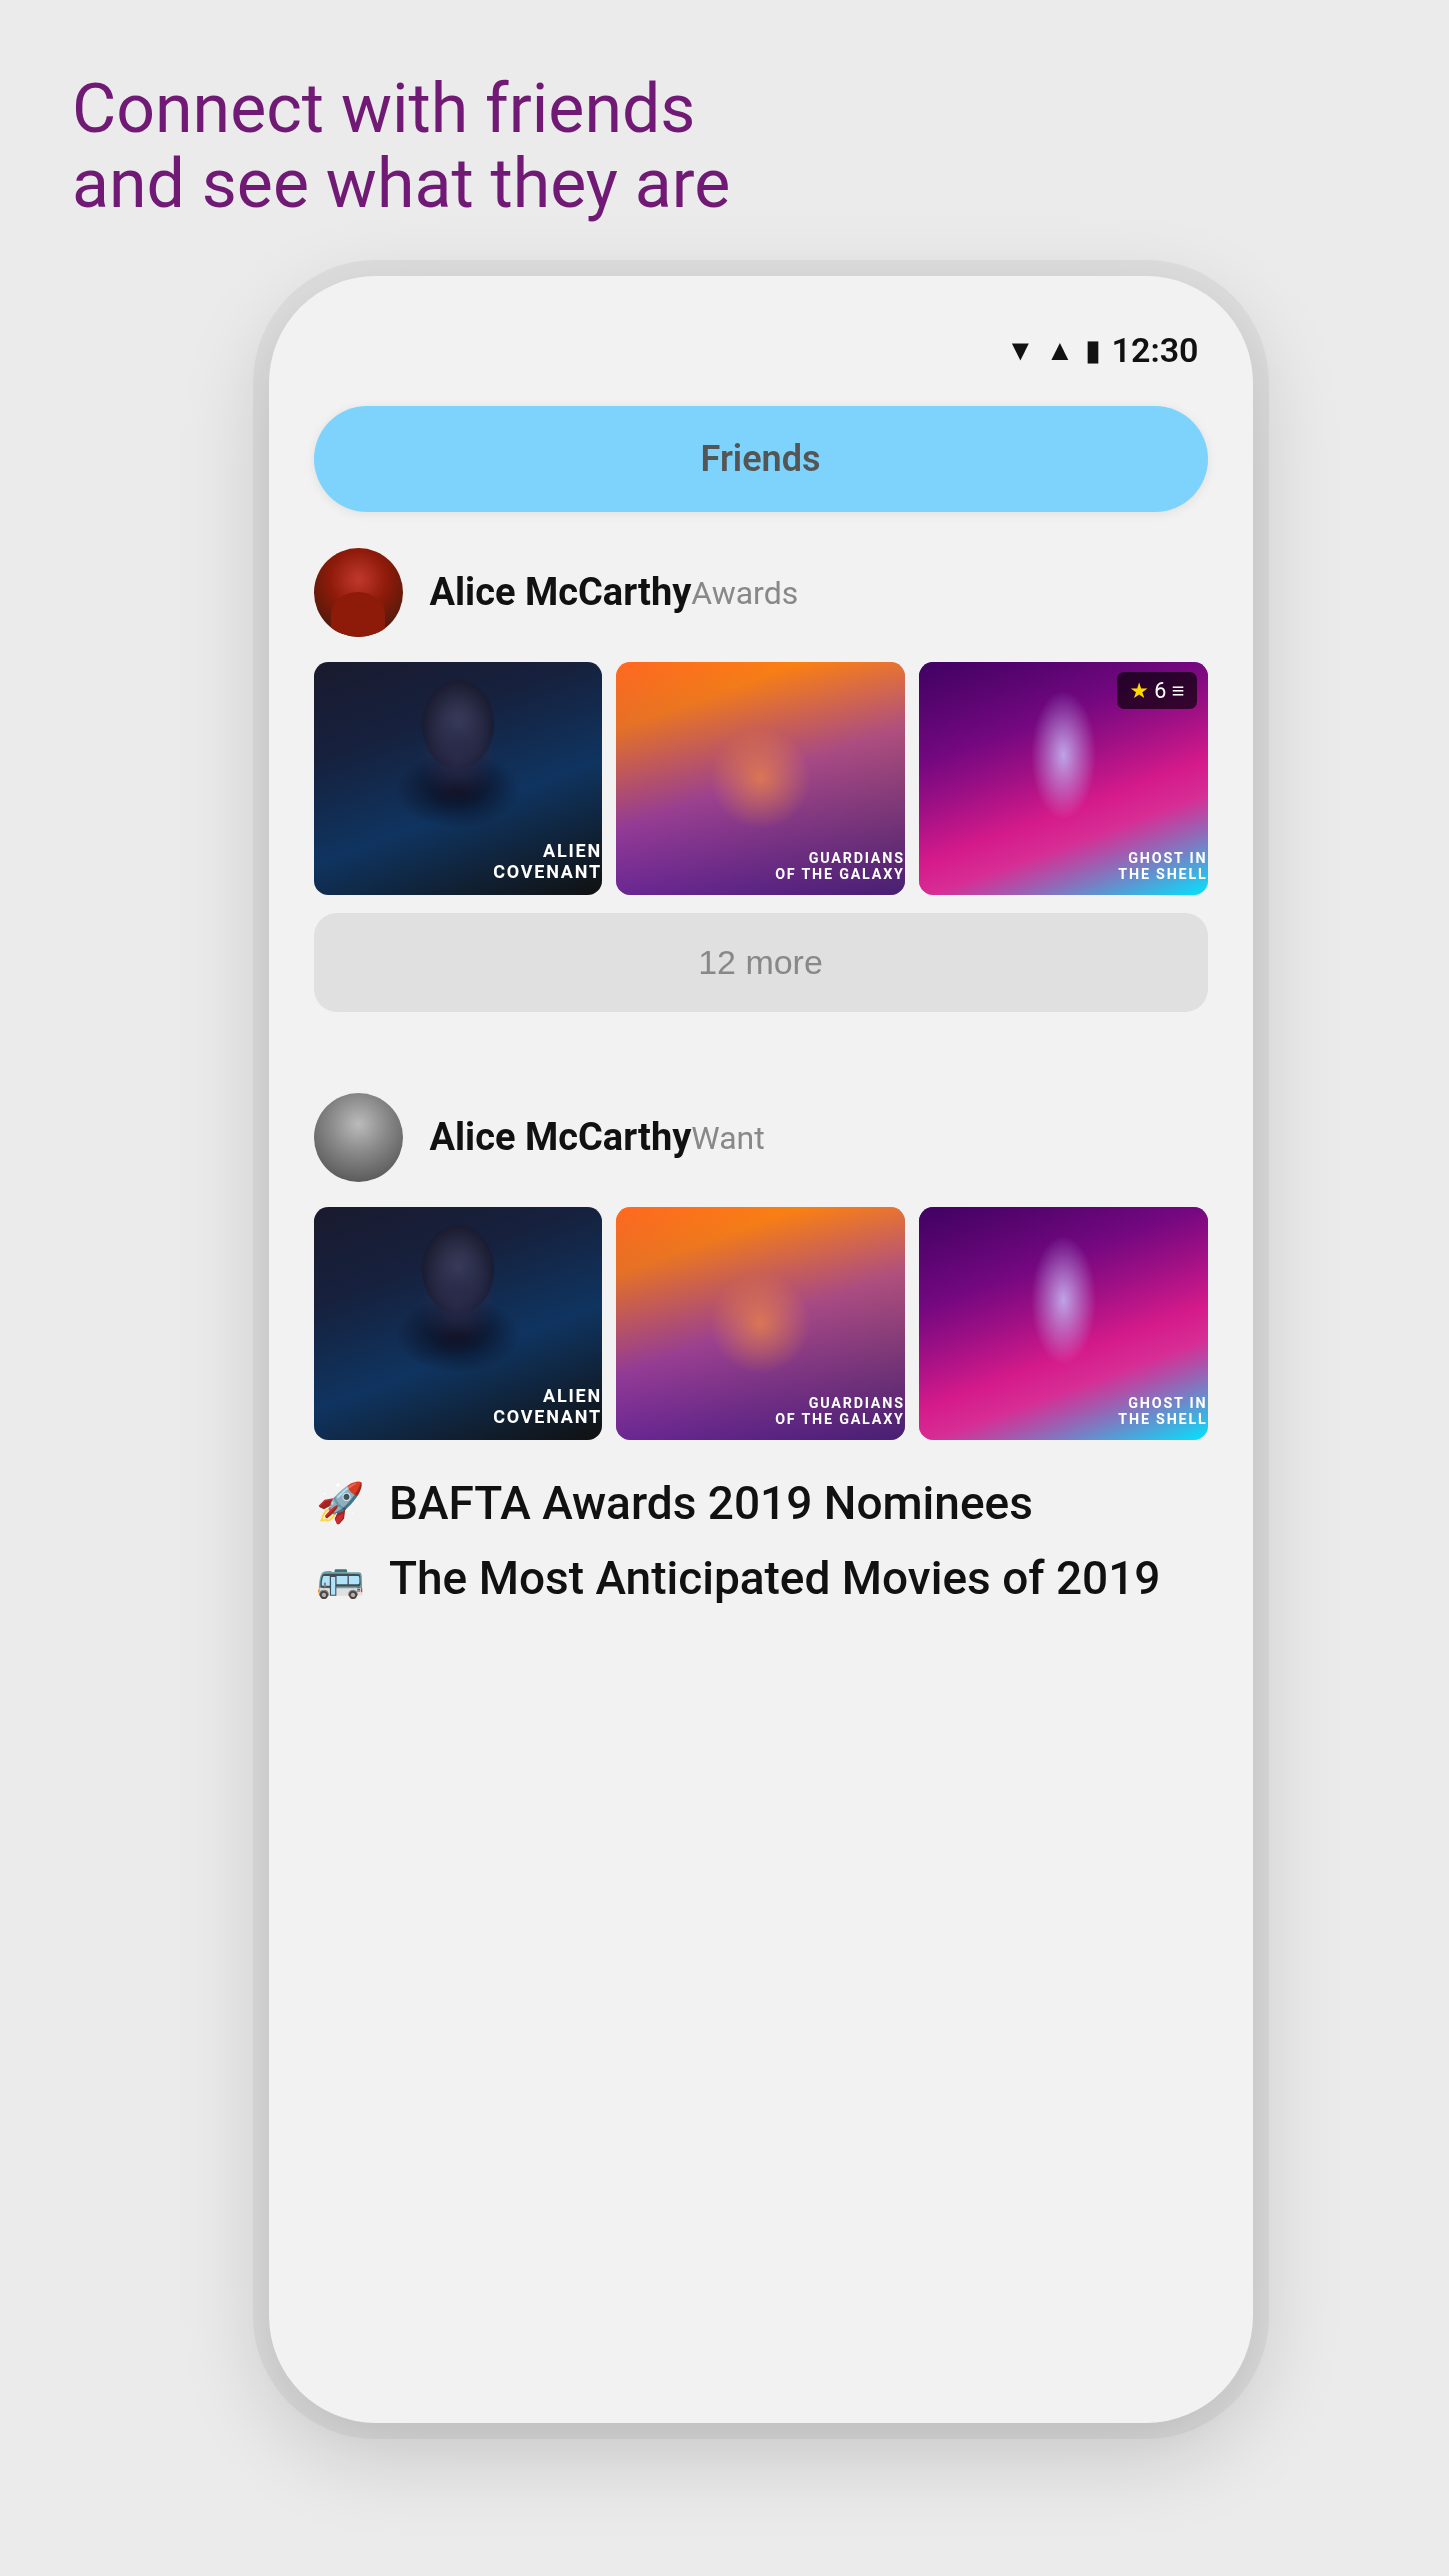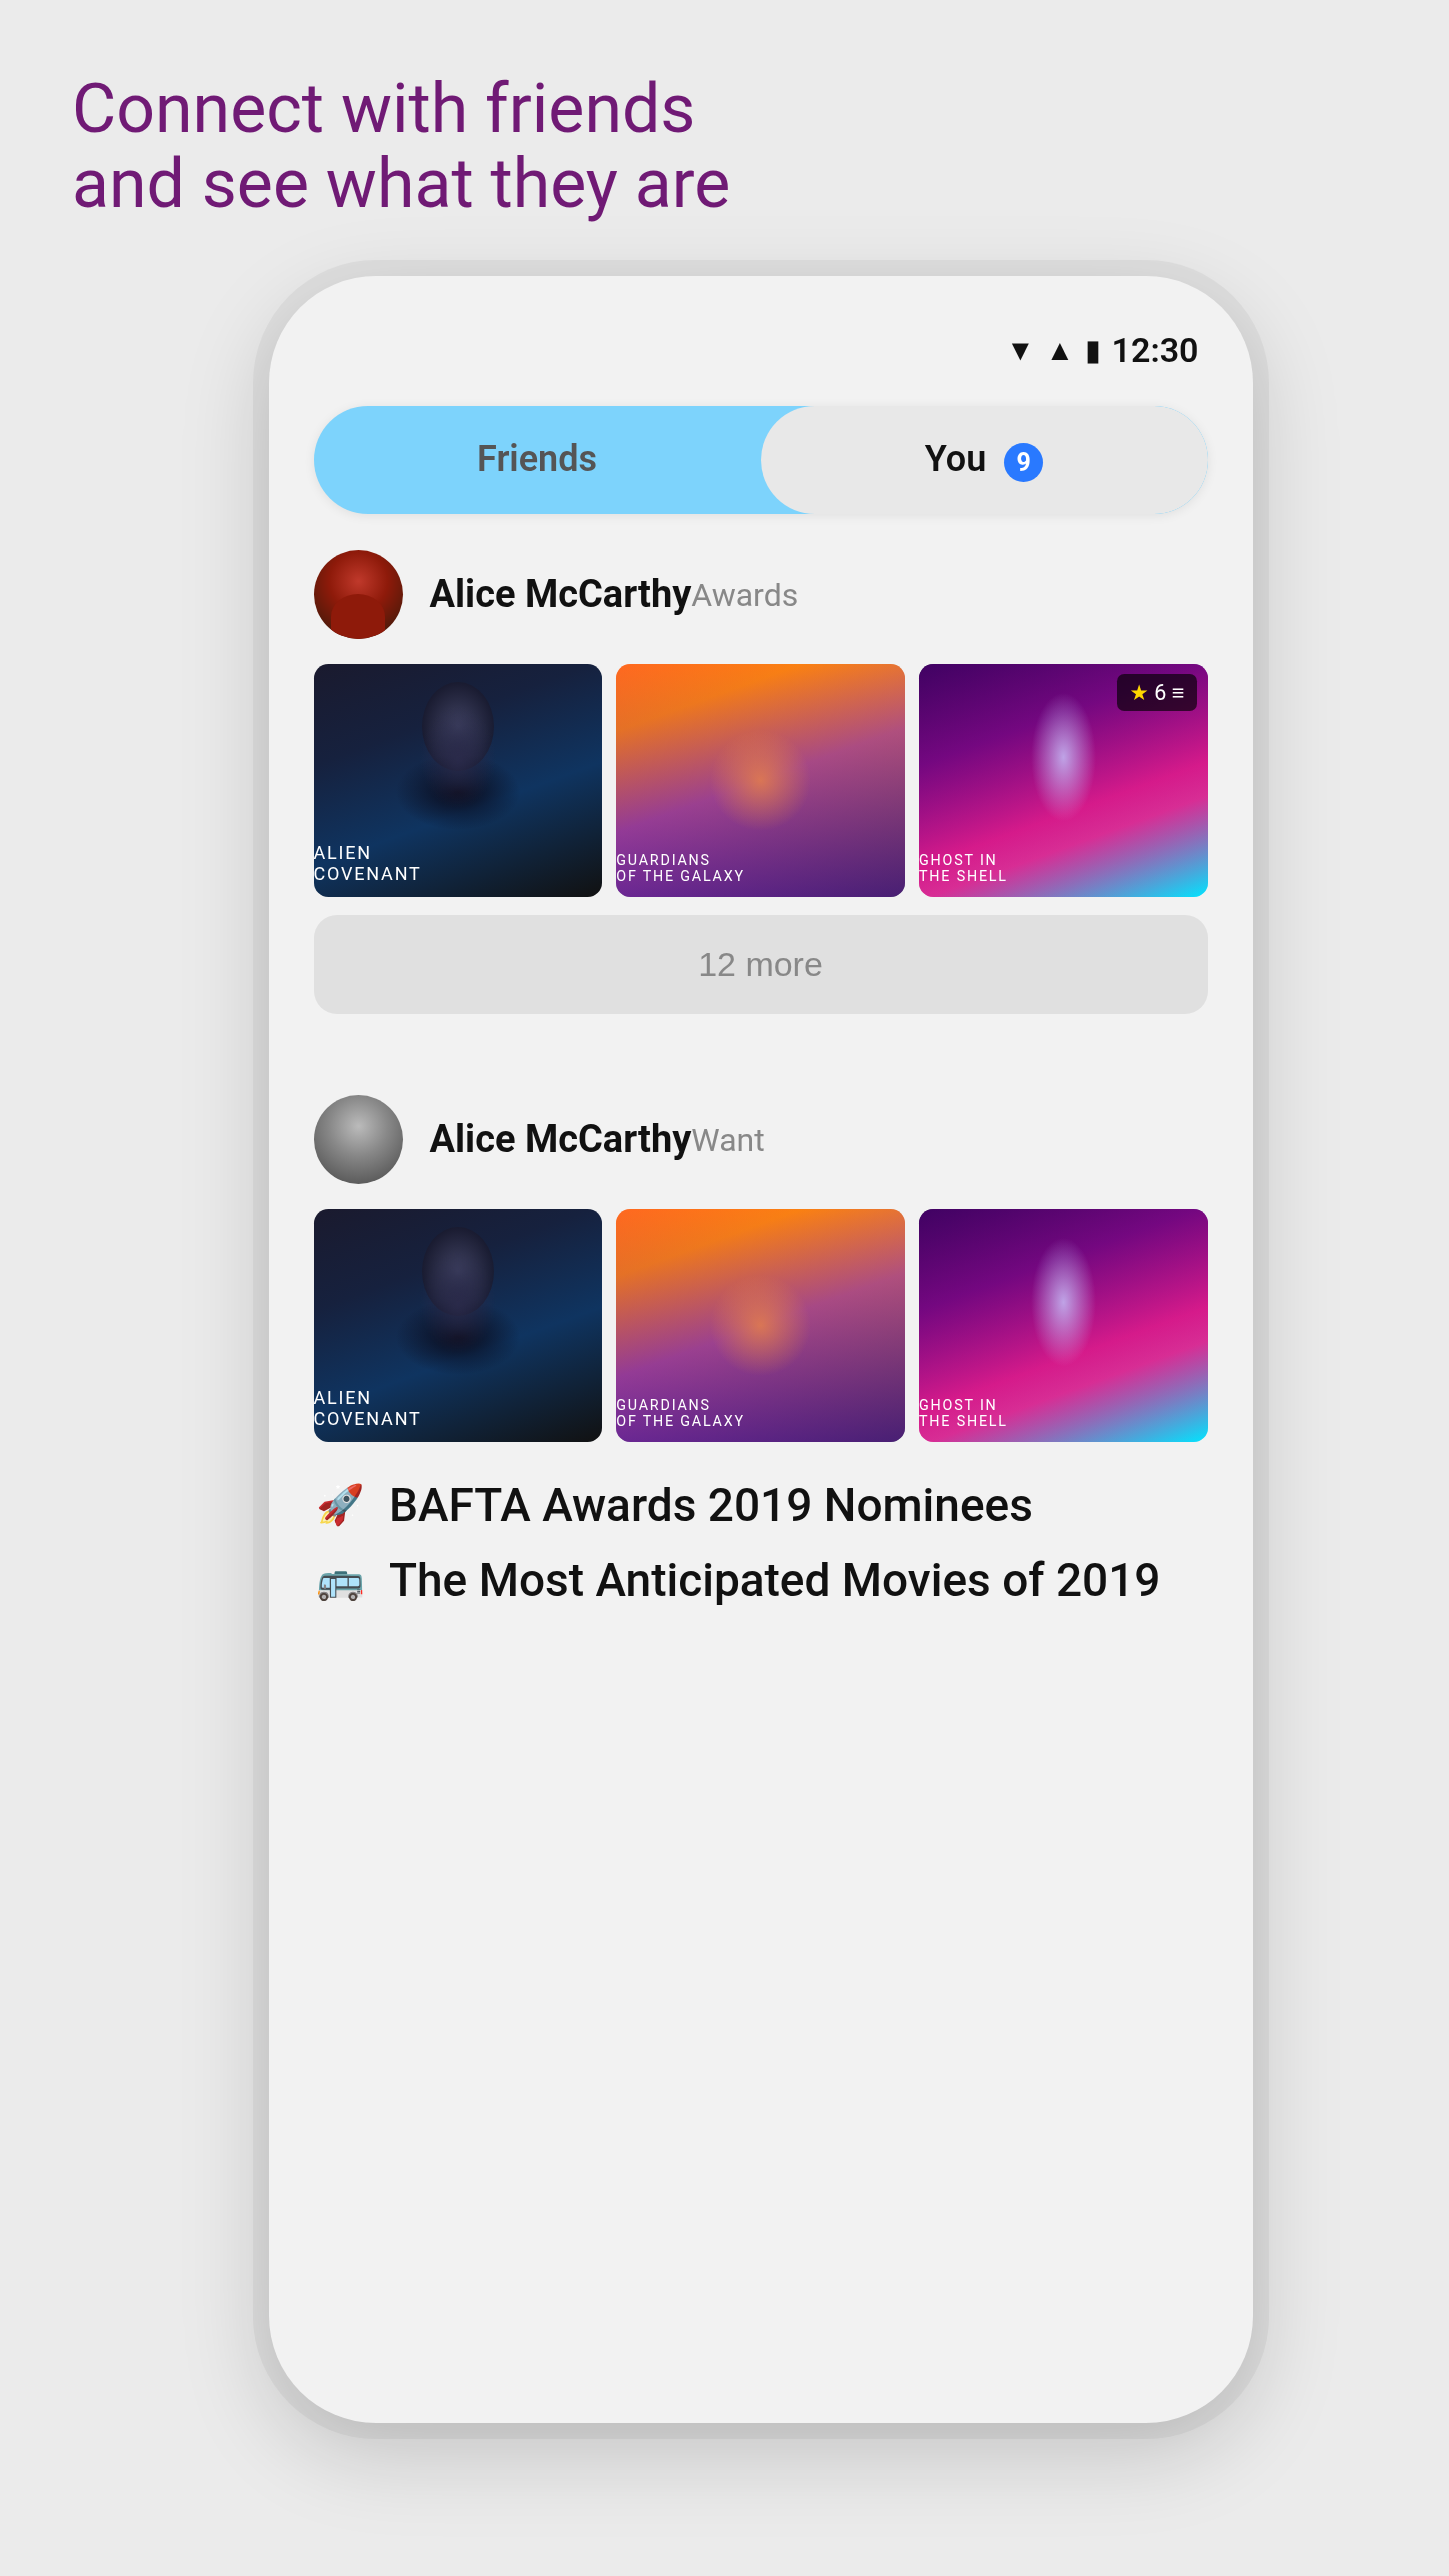--- a/index.html
+++ b/index.html
@@ -205,23 +205,23 @@
       width: 72px; height: 89px;
       background: radial-gradient(ellipse, #4a4a6a 0%, #1a1a2e 70%);
       border-radius: 50%;
       opacity: 0.8;
     }
 
     .movie-title-overlay {
       position: absolute;
       bottom: 12.5px;
       left: 0; right: 0;
-      text-align: left;
+      text-align: right;
       font-size: 18px;
-      font-weight: 400;
+      font-weight: 700;
       color: #fff;
       letter-spacing: 1.8px;
       text-transform: uppercase;
     }
 
     .movie-poster-guardians {
       background: linear-gradient(160deg, #ff6b35 0%, #f7931e 20%, #9b59b6 50%, #2c3e50 100%);
     }
 
     .movie-poster-ghostshell {
@@ -328,24 +328,20 @@
           <span class="signal-icon">▲</span>
           <span class="battery-icon">▮</span>
           <span class="status-time">12:30</span>
         </div>
       </div>
 
       <div class="tab-bar">
         <div class="tab-item">
           <span>Friends</span>
         </div>
-        <div class="tab-item active">
-          <span>You</span>
-          <span class="tab-badge">9</span>
-        </div>
       </div>
 
       <div class="feed">
 
         <div class="activity-item">
           <div class="activity-header">
             <div class="avatar avatar-alice1">
               
             </div>
             <div class="user-info">

